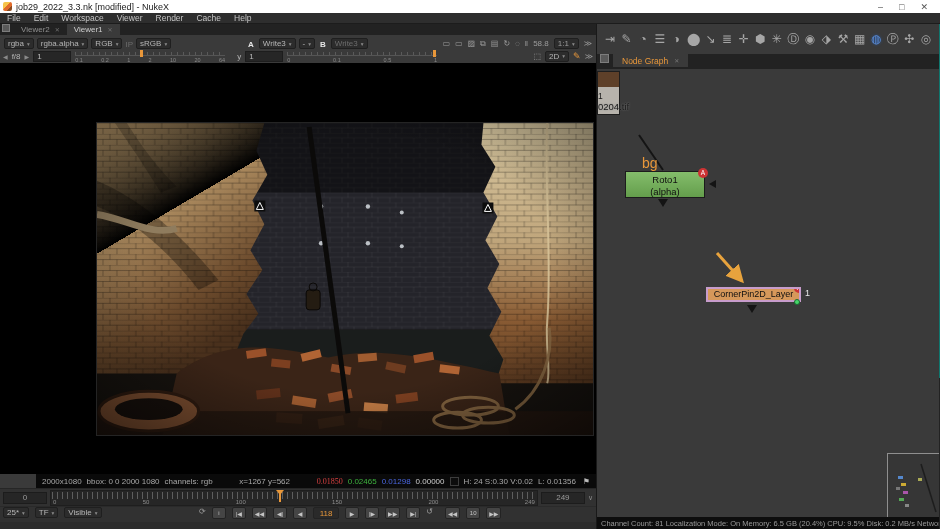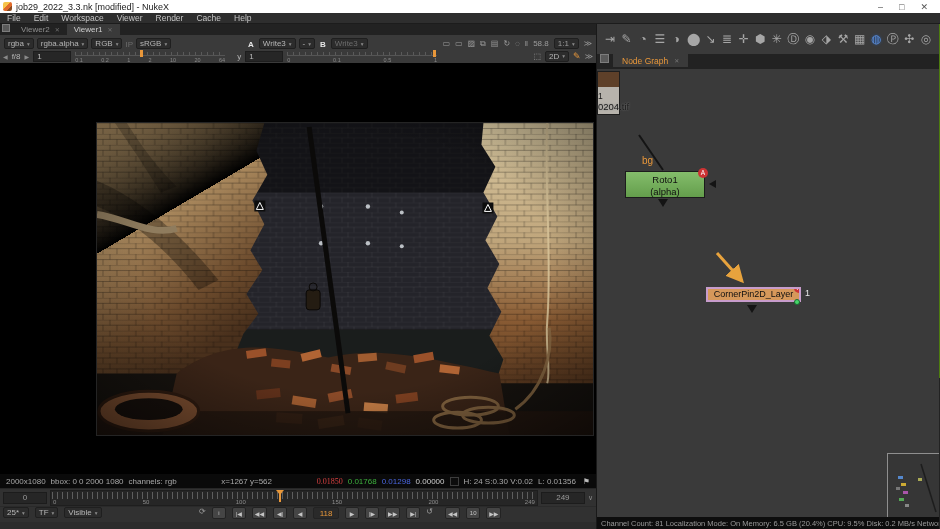--- a/index.html
+++ b/index.html
@@ -1,17 +1,17 @@
 <!DOCTYPE html>
 <html><head>
 <meta charset="utf-8">
 <style>
   * { margin:0; padding:0; box-sizing:border-box; }
   html,body { width:940px; height:529px; background:#222; font-family:"Liberation Sans",sans-serif; overflow:hidden; }
-  .window { position:relative; width:940px; height:378px; background:#4d7c0f; }
+  .window { position:relative; width:940px; height:378px; background:#0f766e; }
 
   
   .titlebar { height:13px; background:#ffffff; display:flex; align-items:center; font-size:9px; color:#333; }
   .app-icon { width:9px; height:9px; margin:0 4px 0 3px; border-radius:2px;
     background:linear-gradient(135deg,#f6c44a 0 40%,#e06a2b 40% 70%,#8a4a1f 70%); }
   .title-text { font-size:9px; color:#222; }
   .win-controls { margin-left:auto; display:flex; gap:16px; padding-right:12px; color:#555; font-size:9px; }
   .win-controls span { cursor:default; }
 
   
@@ -38,21 +38,21 @@
   .slider { position:relative; height:12px; width:150px; }
   .slider .track { position:absolute; left:0; right:0; top:2px; height:4px;
     background:repeating-linear-gradient(90deg,#5a5a5a 0 1px,transparent 1px 6px); border-bottom:1px solid #555; }
   .slider .labels { position:absolute; left:0; right:0; bottom:-1px; display:flex; justify-content:space-between; font-size:5.5px; color:#8a8a8a; }
   .slider .marker { position:absolute; top:0; width:3px; height:7px; background:#e8973a; }
   .pen { color:#e8973a; font-size:9px; }
 
   .viewport { position:relative; height:411px; background:#000; overflow:hidden; }
   .vimage { position:absolute; left:96px; top:59px; width:498px; height:314px; border:1px solid #242424; }
 
-  .info-strip { height:14px; background:#0a0a0a; display:flex; align-items:center; font-size:8px; color:#a8a8a8; padding:0 6px; gap:5px; white-space:nowrap; }
+  .info-strip { height:14px; background:#0a0a0a; display:flex; align-items:center; font-size:8px; color:#a8a8a8; padding:0 6px; gap:5px; white-space:nowrap;margin-left:36px; }
   .val-r { color:#d84040;font-family:Liberation Serif, serif; } .val-g { color:#3db13d; } .val-b { color:#4a66e0; } .val-a { color:#cfcfcf; }
   .swatch { width:9px; height:9px; background:#0c0c0c; border:1px solid #3c3c3c; }
   .flag { margin-left:2px; color:#bbb; font-size:8px; }
 
   .timeline { height:18px; background:#313131; display:flex; align-items:center; gap:3px; padding:0 3px; border-top:1px solid #262626; }
   .tl-box { width:44px; height:12px; background:#262626; border:1px solid #1c1c1c; color:#9a9a9a; font-size:8px; display:flex; align-items:center; justify-content:center; }
   .ruler { position:relative; flex:1; height:16px; background:#262626; border:1px solid #1e1e1e; }
   .ruler-ticks { position:absolute; left:1px; right:1px; top:1px; height:7px;
     background:repeating-linear-gradient(90deg,#5e5e5e 0 1px,transparent 1px 5px); }
   .ruler-labels { position:absolute; left:2px; right:2px; bottom:0; display:flex; justify-content:space-between; font-size:6px; color:#8c8c8c; }
@@ -73,21 +73,21 @@
   .ng-tabbar { height:15px; background:#222222; display:flex; align-items:flex-start; font-size:8.5px; }
   .ng-pane-icon { width:9px; height:9px; background:#5a5a5a; border:1px solid #7d7d7d; margin:0 4px 2px 3px; }
   .ng-tab { background:#3a3a3a; color:#e8973a; padding:0 9px; height:13px; display:flex; align-items:center; gap:6px; }
   .ng-tab .close { color:#777; font-size:6px; }
   .ng-canvas { position:relative; flex:1; background:#3a3a3a; overflow:hidden; }
 
   .read-thumb { position:absolute; left:0; top:2px; width:23px; height:44px; border:1px solid #1e1e1e;
     background:linear-gradient(#5e4029 0 36%,#b7b3ac 36% 100%); }
   .read-label { position:absolute; left:1px; top:22px; font-size:8.5px; color:#161616; }
   .read-file { position:absolute; left:1px; top:32px; font-size:9.5px; color:#181818; text-shadow:0 0 2px #8a8a8a; }
-  .bg-label { position:absolute; left:45px; top:86px; font-size:10px; color:#e8973a; }
+  .bg-label { position:absolute; left:45px; top:86px; font-size:14px; color:#e8973a; }
 
   .node { position:absolute; text-align:center; color:#101010; }
   .roto-node { left:28px; top:102px; width:80px; height:27px; background:linear-gradient(#84bd6b,#649e4c); border:1px solid #1c1c1c; font-size:9.5px; line-height:12px; padding-top:2px; }
   .badge { position:absolute; width:10px; height:10px; border-radius:50%; background:#cc3434; color:#fff; font-size:6.5px; line-height:10px; text-align:center; }
   .roto-badge { right:-4px; top:-4px; }
   .roto-mask-arrow { position:absolute; left:112px; top:111px; width:0; height:0; border-top:4px solid transparent; border-bottom:4px solid transparent; border-right:7px solid #141414; }
   .roto-out-arrow { position:absolute; left:61px; top:130px; width:0; height:0; border-left:5px solid transparent; border-right:5px solid transparent; border-top:8px solid #141414; }
 
   .cp-node { left:109px; top:218px; width:95px; height:15px; background:#d6985a; border:2px solid #c79ccb; font-size:9px; line-height:11px; white-space:nowrap; overflow:hidden; }
   .cp-badge { right:-5px; top:-6px; }
@@ -345,21 +345,21 @@
       </div>
 
       <div class="info-strip">
         <span>2000x1080</span>
         <span>bbox: 0 0 2000 1080</span>
         <span>channels: rgb</span>
         <div class="spacer"></div>
         <span>x=1267 y=562</span>
         <div class="spacer"></div>
         <span class="val-r">0.01850</span>
-        <span class="val-g">0.01768</span>
+        <span class="val-g">0.02465</span>
         <span class="val-b">0.01298</span>
         <span class="val-a">0.00000</span>
         <div class="swatch"></div>
         <span>H: 24 S:0.30 V:0.02</span>
         <span>L: 0.01356</span>
         <span class="flag">⚑</span>
       </div>
 
       <div class="timeline">
         <div class="tl-box">0</div>

